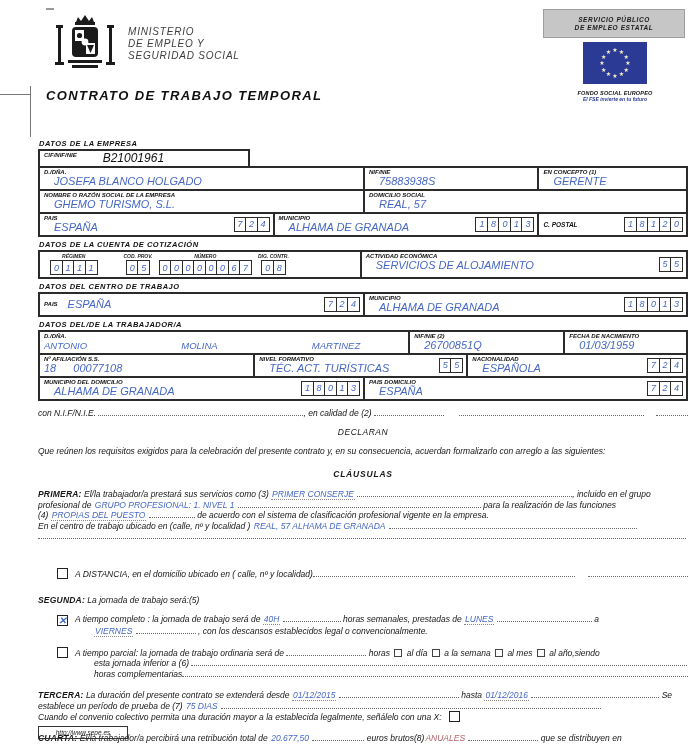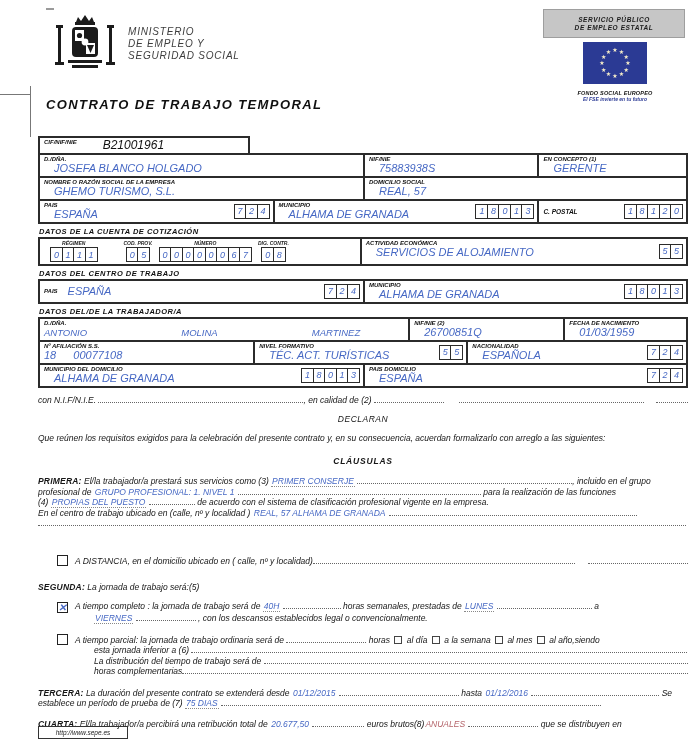--- a/index.html
+++ b/index.html
@@ -20,21 +20,21 @@
   
   .hdr{position:absolute;left:0;top:0;width:691px;height:136px;}
   .crest{position:absolute;left:52px;top:12px;}
   .ministry{position:absolute;left:128px;top:26px;font-size:10px;line-height:12px;letter-spacing:.8px;color:#3d3d3d;}
   .sepe-box{position:absolute;left:543px;top:9px;width:142px;height:29px;background:#c6c6c6;border:1px solid #9e9e9e;
     display:flex;flex-direction:column;align-items:center;justify-content:center;}
   .sepe-box div{font-size:6.5px;font-weight:bold;letter-spacing:.6px;color:#1c1c1c;line-height:8px;}
   .eu{position:absolute;left:570px;top:42px;width:90px;text-align:center;}
   .eu-cap1{font-size:5.5px;font-weight:bold;color:#111;margin-top:2px;letter-spacing:.2px;}
   .eu-cap2{font-size:5px;color:#2b3a94;font-weight:bold;}
-  .title{position:absolute;left:46px;top:97px;font-size:13px;font-weight:bold;letter-spacing:1.4px;color:#101010;}
+  .title{position:absolute;left:46px;top:88px;font-size:13px;font-weight:bold;letter-spacing:1.4px;color:#101010;}
 
   
   .form{position:absolute;left:38px;top:136px;width:650px;}
   .sec-title{font-size:7.5px;font-weight:bold;letter-spacing:.5px;color:#111;margin:3px 0 1px 1px;}
 
   .frow{display:flex;border:2px solid var(--border);margin-top:-2px;background:#fff;}
   .frow.first{margin-top:0;}
   .cell{flex:0 0 auto;border-left:2px solid var(--border);padding:1px 3px 2px 4px;display:flex;min-height:21px;}
   .cell:first-child{border-left:none;}
   .cell-main{flex:1;min-width:0;}
@@ -145,20 +145,21 @@
         </g>
       </svg>
       <div class="eu-cap1">FONDO SOCIAL EUROPEO</div>
       <div class="eu-cap2">El FSE invierte en tu futuro</div>
     </div>
     <div class="title">CONTRATO DE TRABAJO TEMPORAL</div>
   </div>
 
   <div class="form">
 
+    <div class="sec-title">DATOS DE LA EMPRESA</div>
     <div class="cif-box">
       <span class="lab">CIF/NIF/NIE</span>
       <span class="val black">B21001961</span>
     </div>
     <div class="frow">
       <div class="cell" style="flex:0 0 50%">
         <div class="cell-main">
           <div class="lab">D./DÑA.</div>
           <div class="val">JOSEFA BLANCO HOLGADO</div>
         </div>
@@ -482,44 +483,44 @@
         <span class="cbs"></span>
         <span>al mes</span>
         <span class="cbs"></span>
         <span>al año,siendo</span>
       </div>
       <div class="pline hang">
         <span>esta jornada inferior a (6)</span>
         <span class="ld" style="width:512px"></span>
       </div>
       <div class="pline hang">
-        <span>La distribución del tiempo de trabajo será de</span>
-        <span class="ld" style="width:440px"></span>
-      </div>
-      <div class="pline hang">
         <span>horas complementarias</span><span class="ld" style="width:520px"></span>
       </div>
     </div>
 
     <div class="para" style="margin-top:11px">
       <div class="pline">
         <span class="clabel">TERCERA:</span>
         <span>La duración del presente contrato se extenderá desde</span>
         <span class="fill">01/12/2015</span>
         <span class="ld" style="width:120px"></span>
         <span>hasta</span>
         <span class="fill">01/12/2016</span>
         <span class="ld" style="width:128px"></span>
         <span>Se</span>
       </div>
       <div class="pline">
         <span>establece  un período  de prueba de (7)</span>
         <span class="fill">75 DIAS</span>
         <span class="ld" style="width:380px"></span>
       </div>
+      <div class="pline">
+        <span>Cuando el convenio colectivo permita una duración mayor a la establecida legalmente, señálelo con una X:</span>
+        <span class="cb" style="margin-left:5px;margin-right:0"></span>
+      </div>
     </div>
 
     <div class="para" style="margin-top:10px">
       <div class="pline">
         <span class="clabel">CUARTA:</span>
         <span>El/la trabajador/a percibirá  una  retribución total de</span>
         <span class="fill">20.677,50</span>
         <span class="ld" style="width:52px"></span>
         <span>euros brutos(8)</span><span class="fill rose">ANUALES</span>
         <span class="ld" style="width:70px"></span>

